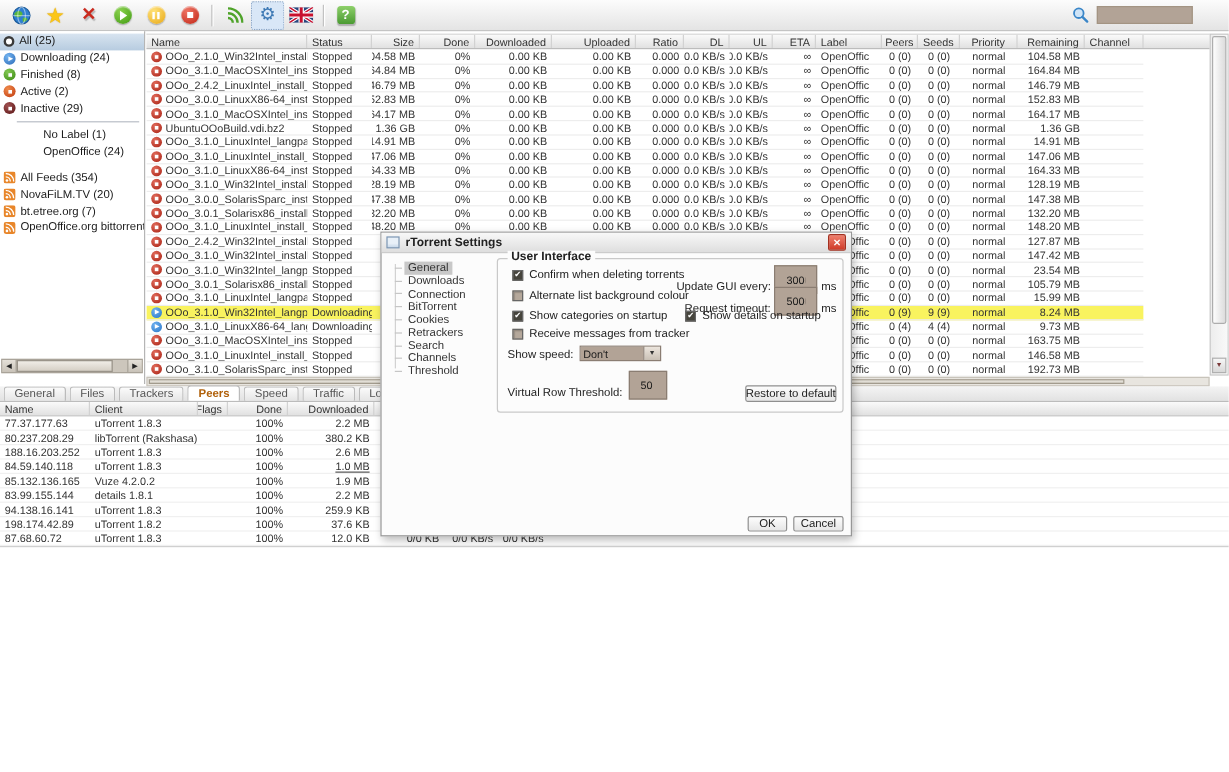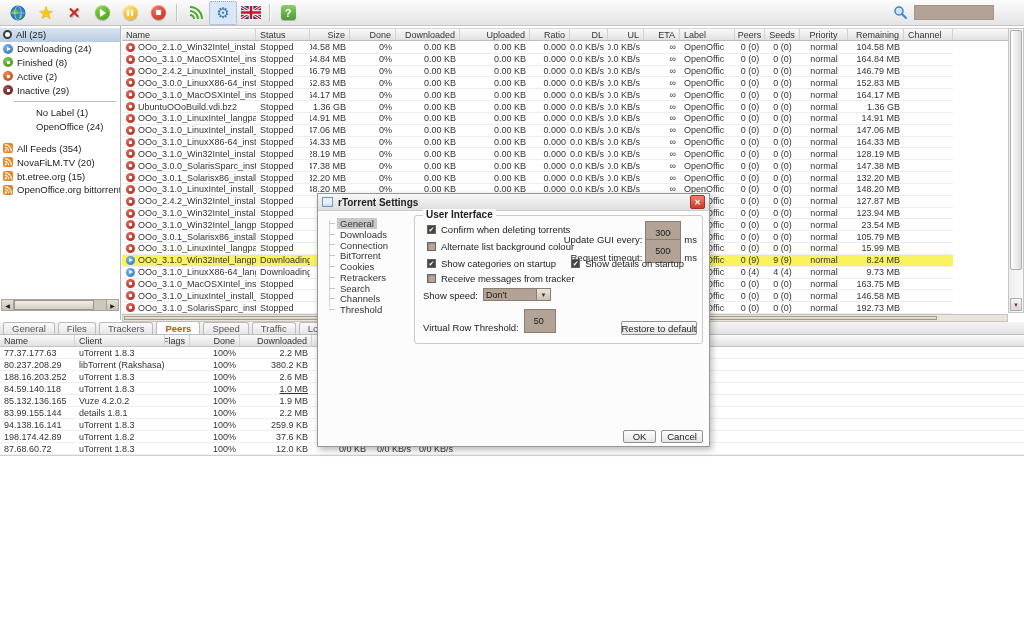--- a/index.html
+++ b/index.html
@@ -253,21 +253,21 @@
           </svg>
           <span class="lbl">NovaFiLM.TV (20)</span>
         </div>
         <div class="side-item">
           <svg width="10" height="10" viewBox="0 0 10 10" style="flex:none;">
             <rect width="10" height="10" rx="2" fill="#e8862a"></rect>
             <circle cx="2.8" cy="7.4" r="1.1" fill="#fff"></circle>
             <path d="M1.8 4.4 A3.8 3.8 0 0 1 5.6 8.2" stroke="#fff" fill="none" stroke-width="1.1"></path>
             <path d="M1.8 1.6 A6.6 6.6 0 0 1 8.4 8.2" stroke="#fff" fill="none" stroke-width="1.1"></path>
           </svg>
-          <span class="lbl">bt.etree.org (15)</span>
+          <span class="lbl">bt.etree.org (7)</span>
         </div>
         <div class="side-item">
           <svg width="10" height="10" viewBox="0 0 10 10" style="flex:none;">
             <rect width="10" height="10" rx="2" fill="#e8862a"></rect>
             <circle cx="2.8" cy="7.4" r="1.1" fill="#fff"></circle>
             <path d="M1.8 4.4 A3.8 3.8 0 0 1 5.6 8.2" stroke="#fff" fill="none" stroke-width="1.1"></path>
             <path d="M1.8 1.6 A6.6 6.6 0 0 1 8.4 8.2" stroke="#fff" fill="none" stroke-width="1.1"></path>
           </svg>
           <span class="lbl">OpenOffice.org bittorrent downloa</span>
         </div>
@@ -634,21 +634,21 @@
           <div class="td al-r" style="width: 64px;"></div>
           <div class="td al-r" style="width: 70px;"></div>
           <div class="td al-r" style="width: 40px;"></div>
           <div class="td al-r" style="width: 38px;"></div>
           <div class="td al-r" style="width: 36px;"></div>
           <div class="td al-r" style="width: 36px;"></div>
           <div class="td " style="width: 55px;">OpenOffic</div>
           <div class="td al-c" style="width: 30px;">0 (0)</div>
           <div class="td al-c" style="width: 35px;">0 (0)</div>
           <div class="td al-c" style="width: 48px;">normal</div>
-          <div class="td al-r" style="width: 56px;">123.94 MB</div>
+          <div class="td al-r" style="width: 56px;">147.42 MB</div>
           <div class="td " style="width: 49px;"></div>
         </div>
         <div class="trow">
           <div class="td " style="width: 134px;">
             <span class="sticon stopped">
               <i></i>
             </span>
             <span>OOo_3.1.0_Win32Intel_langpack_r</span>
           </div>
           <div class="td " style="width: 54px;">Stopped</div>

